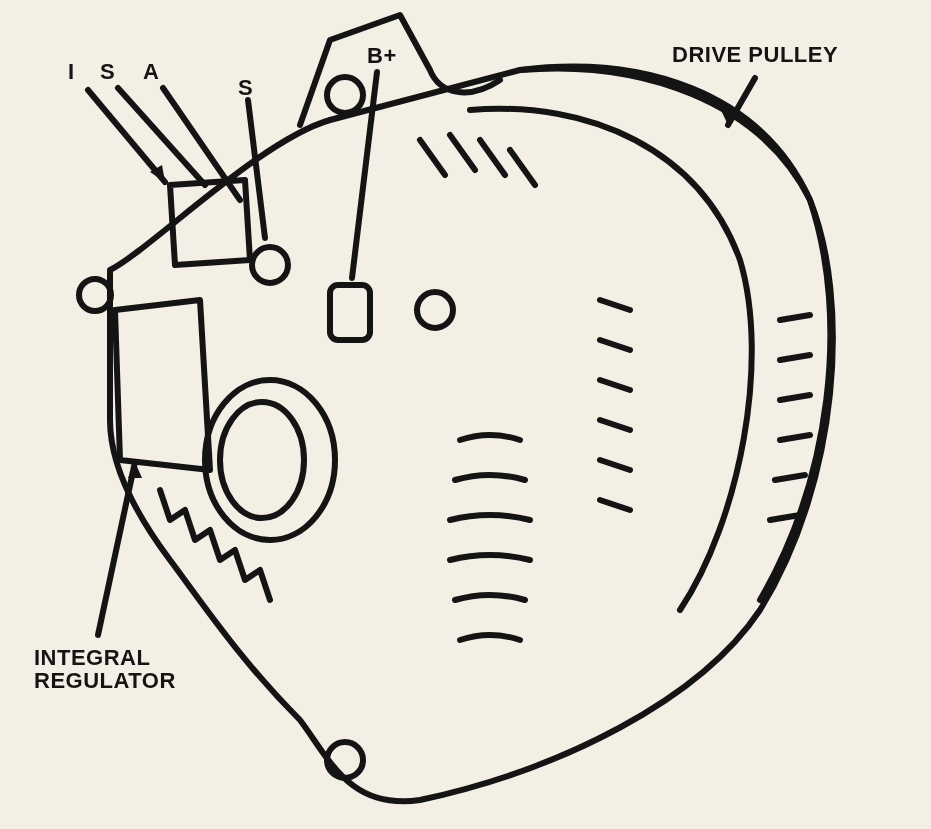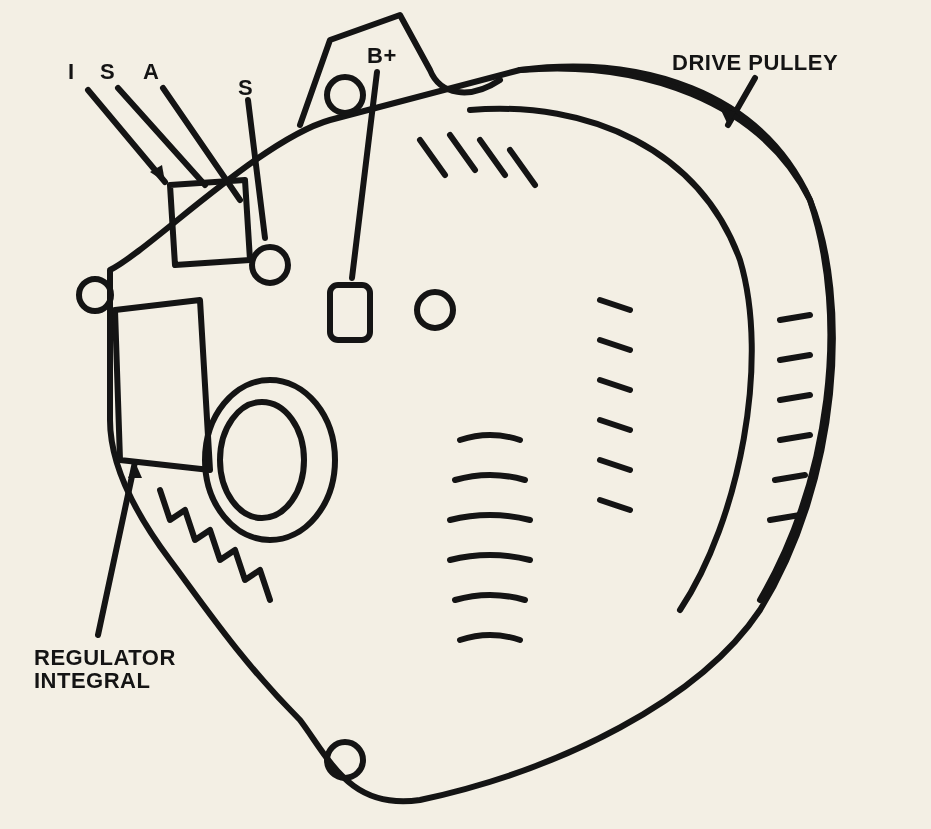--- a/index.html
+++ b/index.html
@@ -79,18 +79,18 @@
       <polygon points="728,125 720,108 736,112"></polygon>
       <polygon points="135,462 128,478 142,478"></polygon>
     </g>
   </svg>
 
   <div class="lbl" style="left:68px;top:60px;">I</div>
   <div class="lbl" style="left:100px;top:60px;">S</div>
   <div class="lbl" style="left:143px;top:60px;">A</div>
   <div class="lbl" style="left:238px;top:76px;">S</div>
   <div class="lbl" style="left:367px;top:44px;">B+</div>
-  <div class="lbl" style="left:672px;top:51px;">DRIVE PULLEY</div>
+  <div class="lbl" style="left:672px;top:43px;">DRIVE PULLEY</div>
   <div class="lbl" style="left:34px;top:646px;">
+    <div>INTEGRAL</div>
     <div>REGULATOR</div>
-    <div>INTEGRAL</div>
   </div>
 </div>
 
 </body></html>

